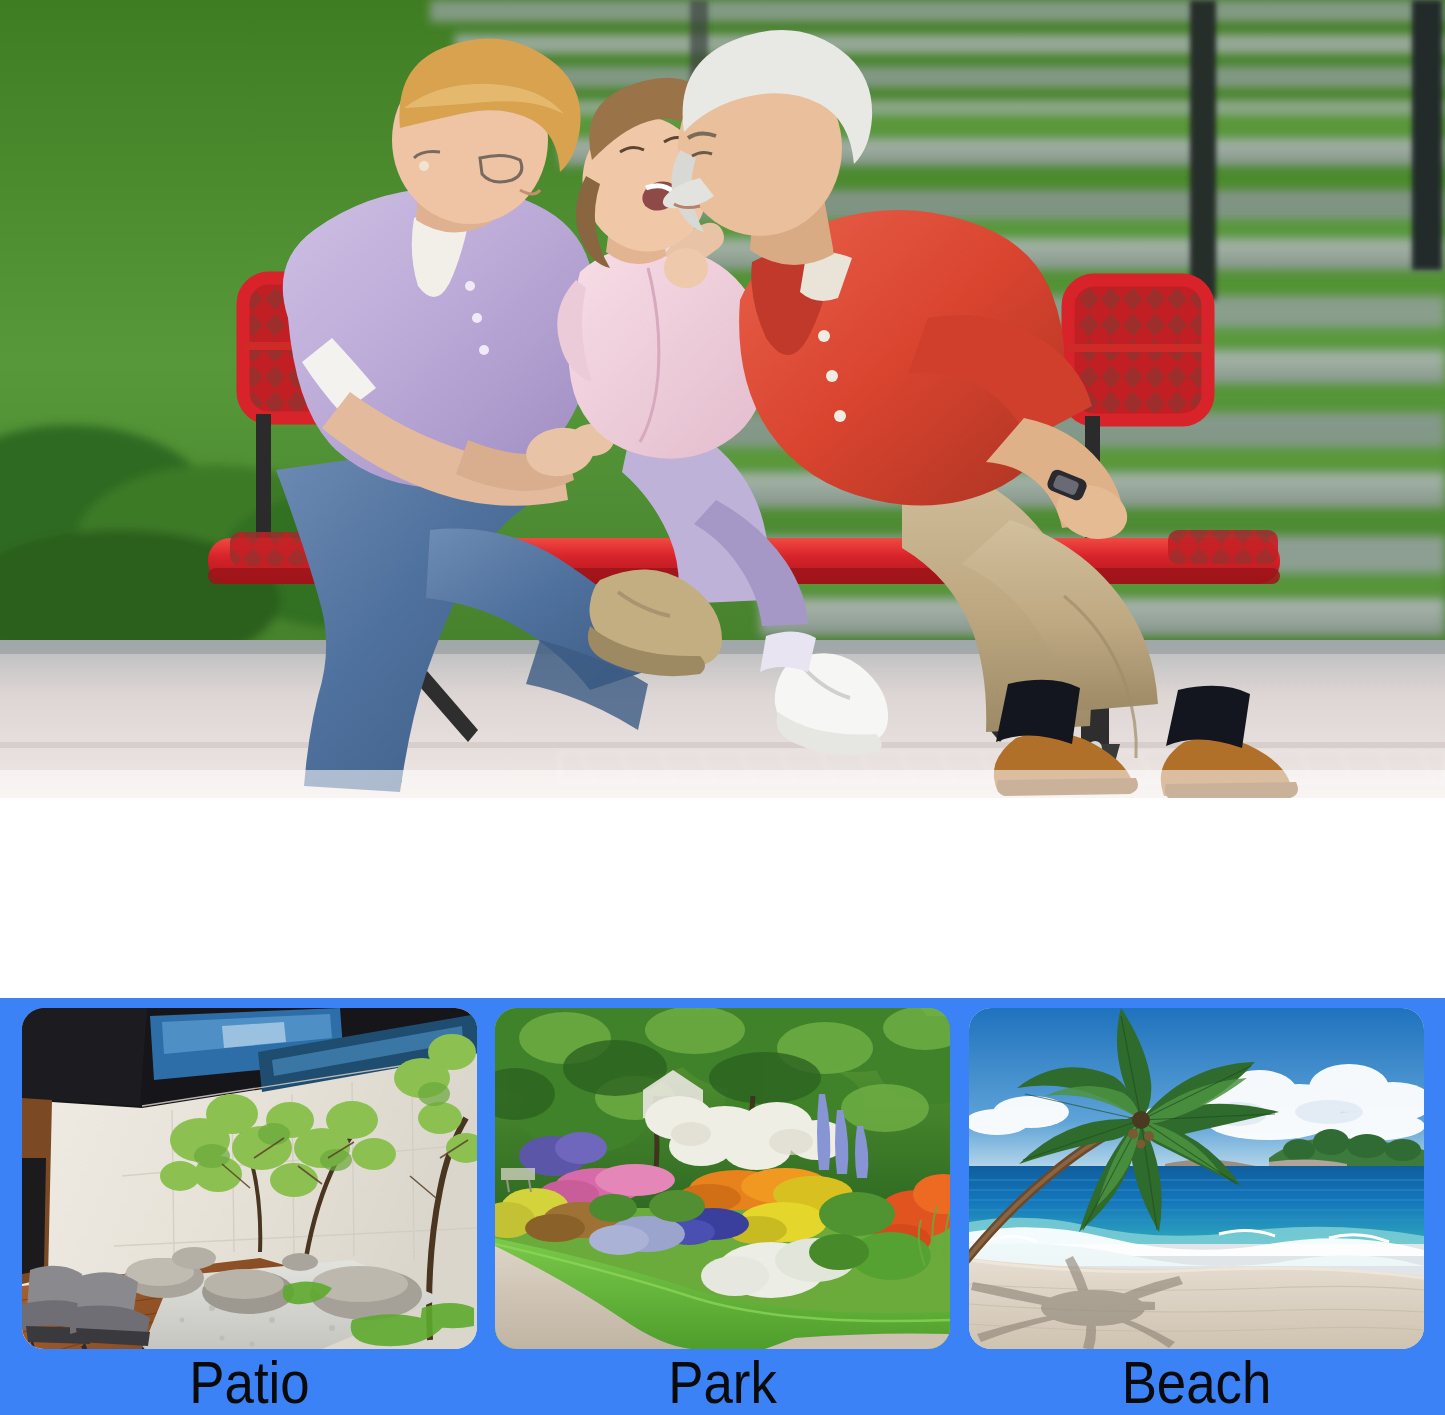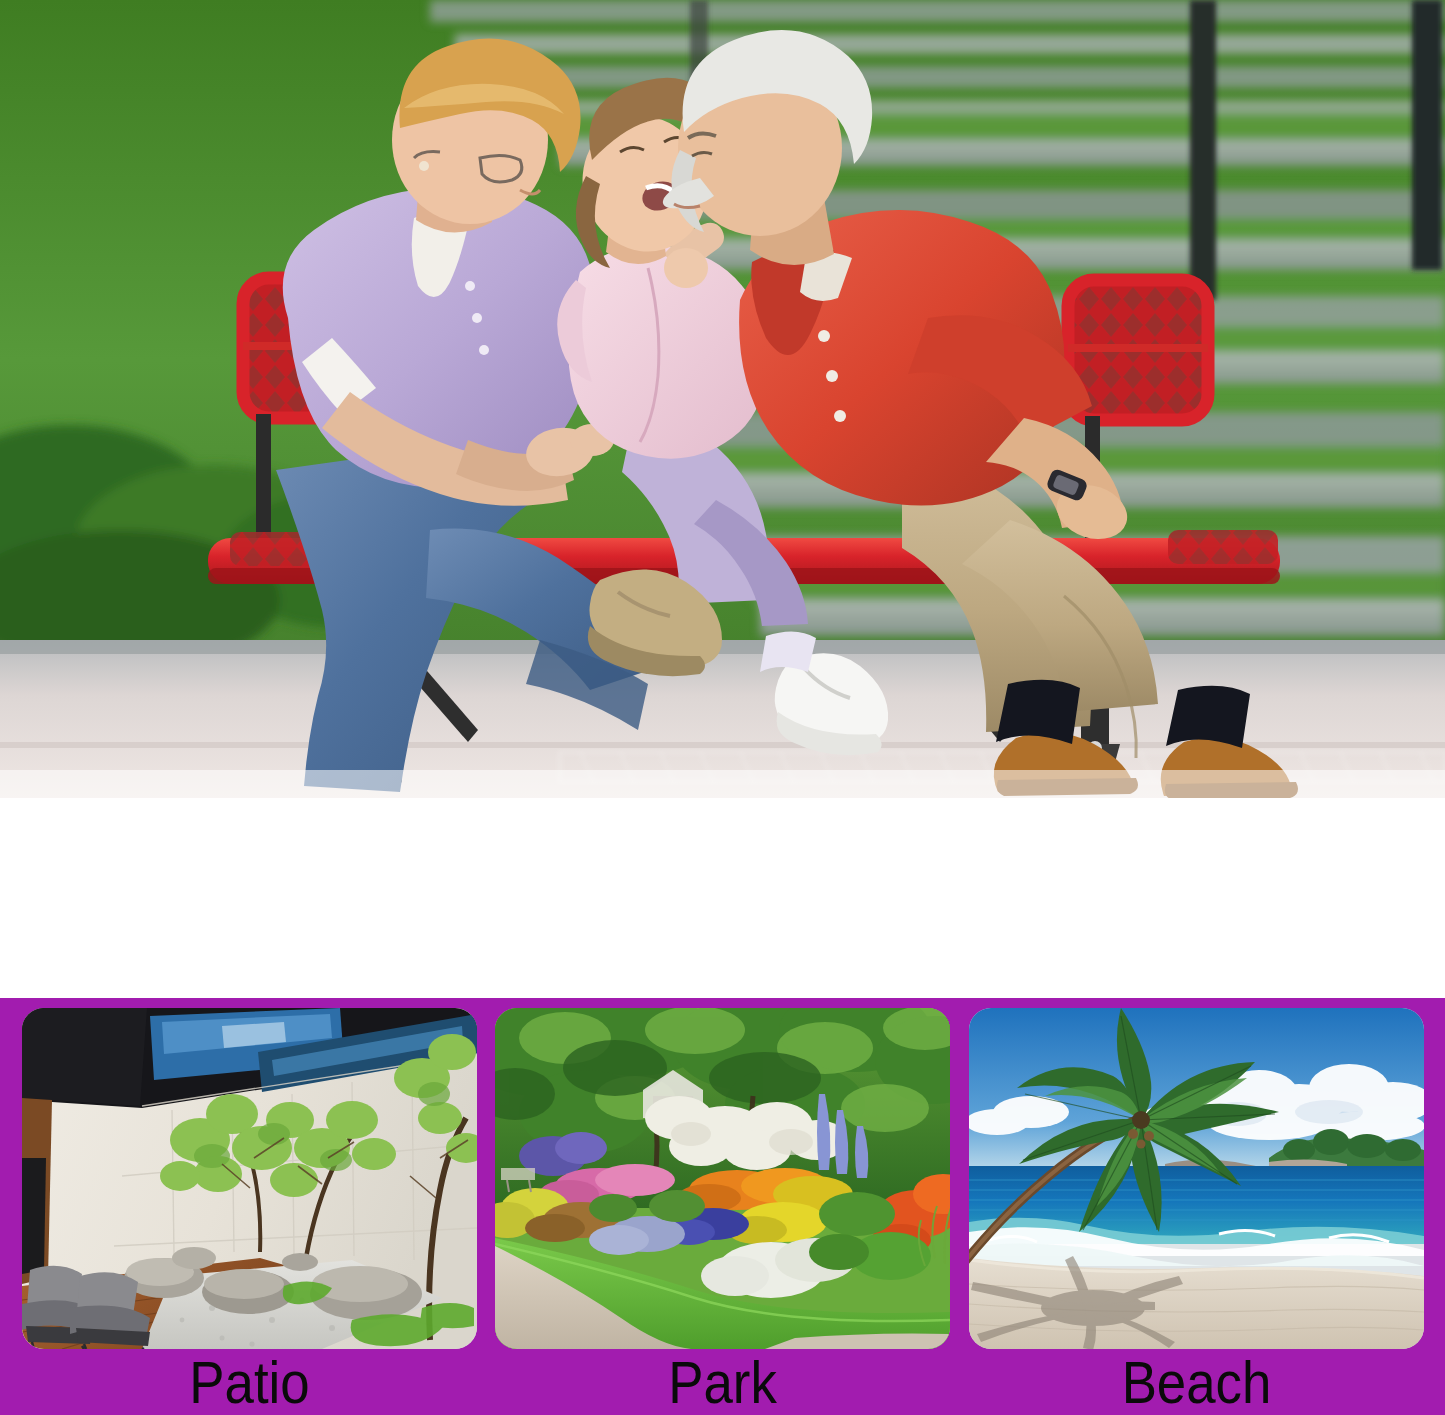--- a/index.html
+++ b/index.html
@@ -3,21 +3,21 @@
 <meta charset="utf-8">
 <title>Wide Application</title>
 <style>
   * { box-sizing: border-box; margin: 0; padding: 0; }
   html, body {
     width: 1445px; height: 1415px;
     background: #ffffff;
     font-family: "Liberation Sans", sans-serif;
     overflow: hidden;
   }
-  .page { position: relative; width: 1445px; height: 1415px; background: #a21caf; }
+  .page { position: relative; width: 1445px; height: 1415px; background: #3b82f6; }
 
   
   .hero {
     position: absolute; left: 0; top: 0; width: 1445px; height: 798px;
     overflow: hidden;
   }
   .hero-svg { display: block; width: 1445px; height: 798px; }
 
   
   .band {

